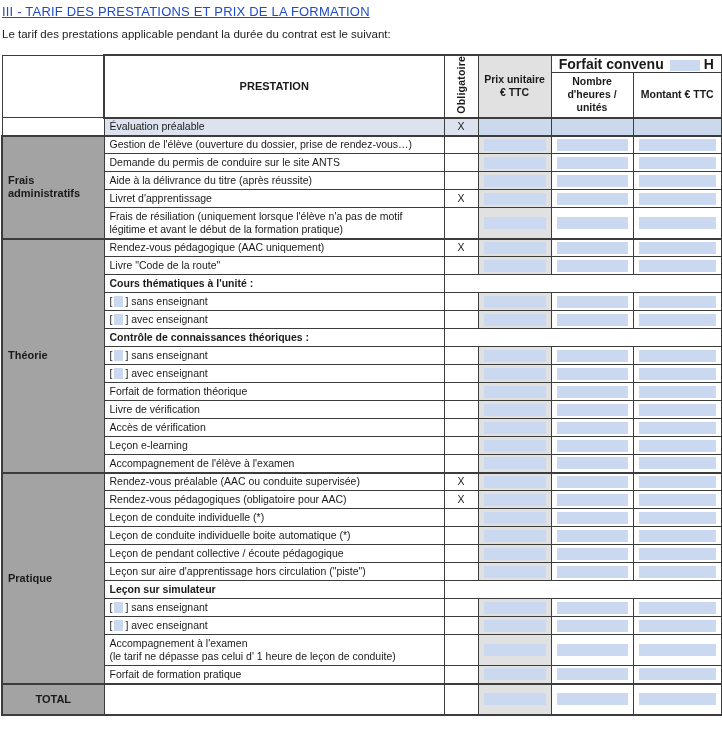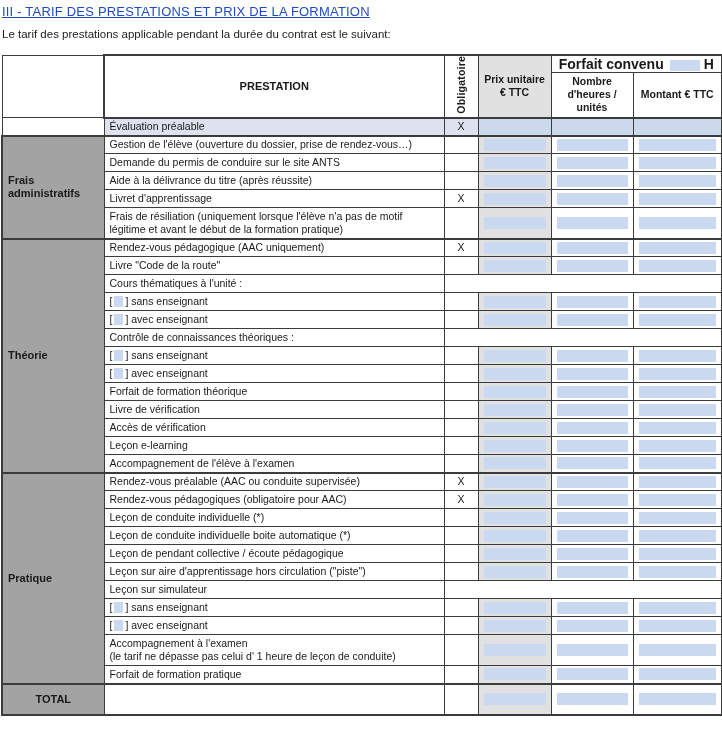--- a/index.html
+++ b/index.html
@@ -42,21 +42,21 @@
   .fbox{display:inline-block;width:30px;height:11px;background:var(--boxblue);vertical-align:-2px;margin:0 4px 0 6px}
   tr.h2row td{height:40px}
 
   
   tr.std td{height:18px}
   tr.tall td{height:31px}
   td.cat{font-weight:bold;background:#a3a3a3;padding:0 4px 0 7px;font-size:11px;line-height:13px}
   td.cat.center{text-align:center;padding:8px}
   td.rowlabel{white-space:nowrap}
   td.rowlabel.wrap{white-space:normal}
-  td.sub{font-weight:normal;white-space:nowrap}
+  td.sub{font-weight:bold;white-space:nowrap}
   td.ob{text-align:center;padding:0}
   td.vcell{padding:3px 5px}
   .box{height:12px;background:var(--boxblue)}
   td.hl{background:var(--lav)}
   td.fillcell{background:var(--lavfill);padding:0}
   .cbw{color:#222}
   .cbbox{display:inline-block;width:9px;height:11px;background:var(--boxblue);vertical-align:-2px;margin:0 2px}
   .sub2{display:block}
 </style>
 </head>

